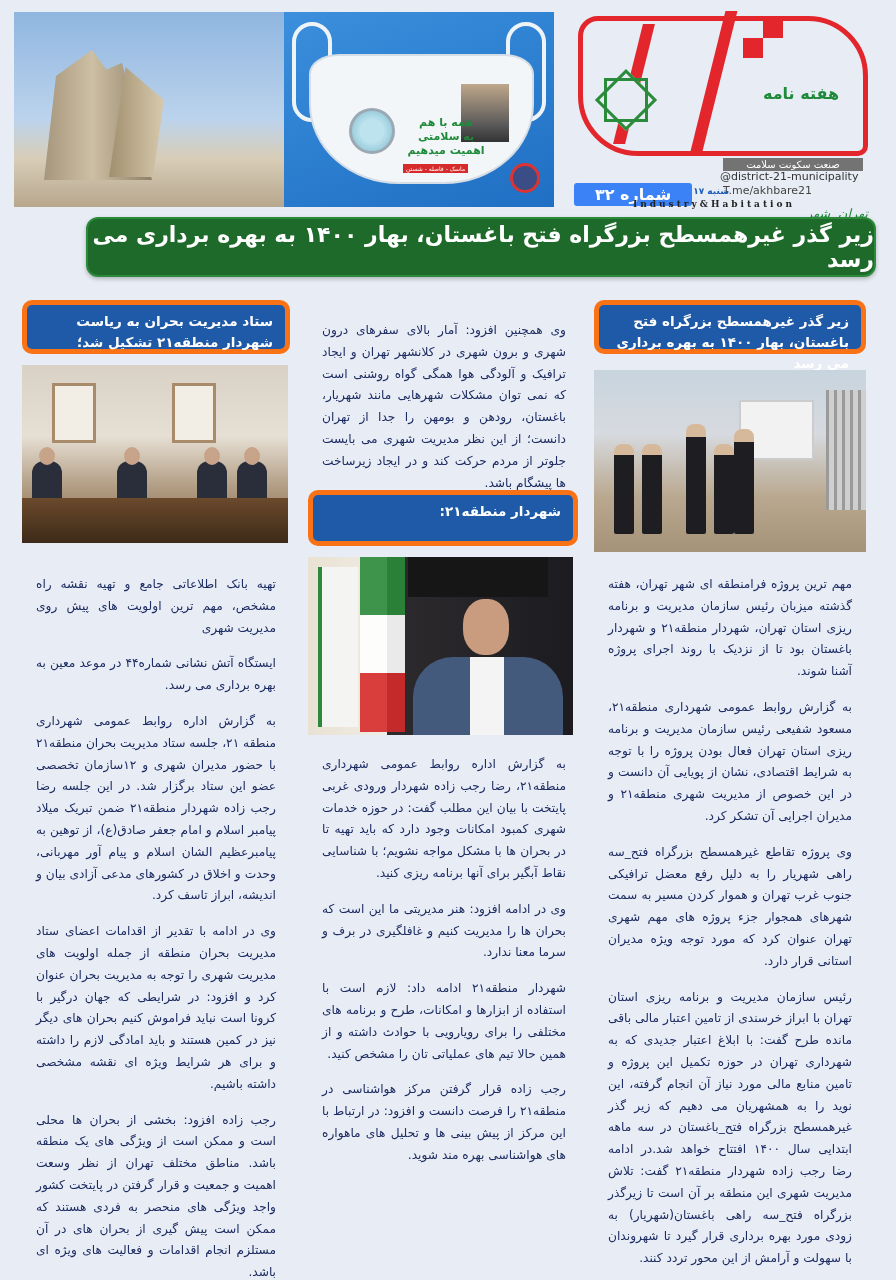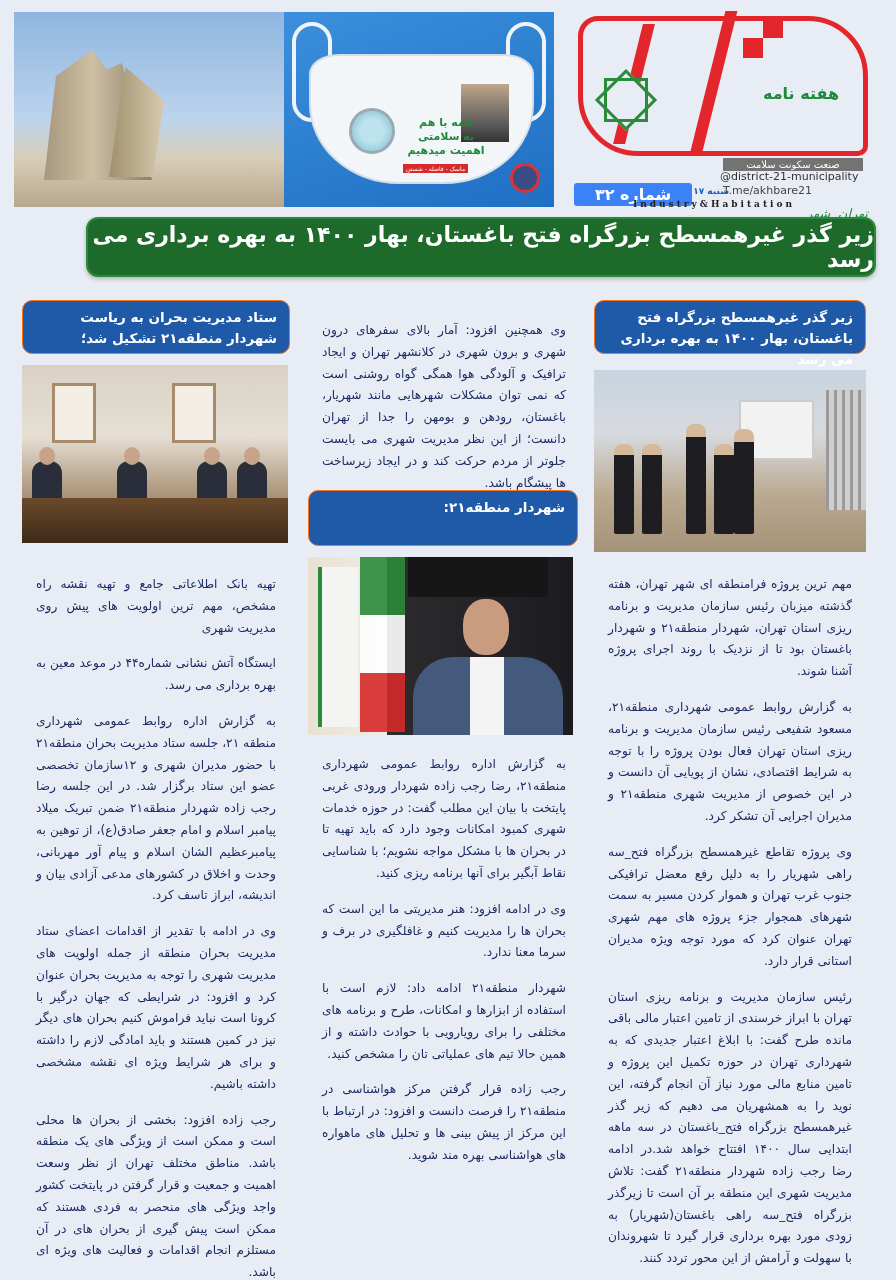--- a/index.html
+++ b/index.html
@@ -107,21 +107,21 @@
     background: #1e6a2a; border-radius: 12px; border: 2px solid #2b8a3a;
     color: #fff; font-weight: bold; font-size: 22px; direction: rtl;
     display: flex; align-items: center; justify-content: center;
     box-shadow: 0 2px 4px rgba(0,0,0,0.25);
   }
 
   
   .col-head {
     position: absolute; background: #1f5aa8; border-radius: 10px; color: #fff;
     font-weight: bold; font-size: 13.5px; direction: rtl; text-align: right; line-height: 21px;
-    padding: 6px 12px; border: 1px solid #f97316;
+    padding: 6px 12px; border: 5px solid #f97316;
   }
   .photo { position: absolute; overflow: hidden; }
   .body-text {
     position: absolute; direction: rtl; text-align: justify; font-size: 12.2px; line-height: 21.8px;
     color: #1d2c62;
   }
   .body-text p { margin: 14px; }
 
   
   .ph-site { background: linear-gradient(180deg, #c7d4de 0%, #d7dadf 35%, #b9a88f 70%, #a49378 100%); }

